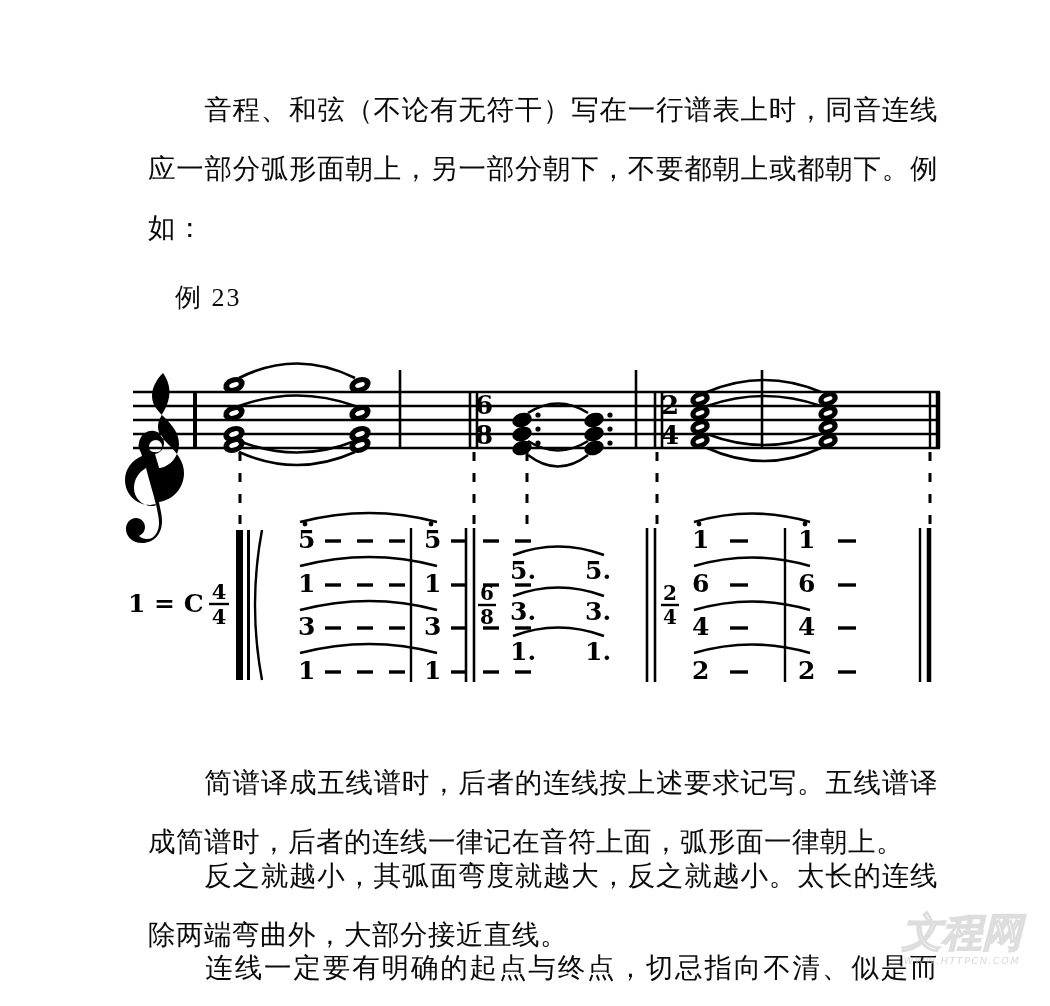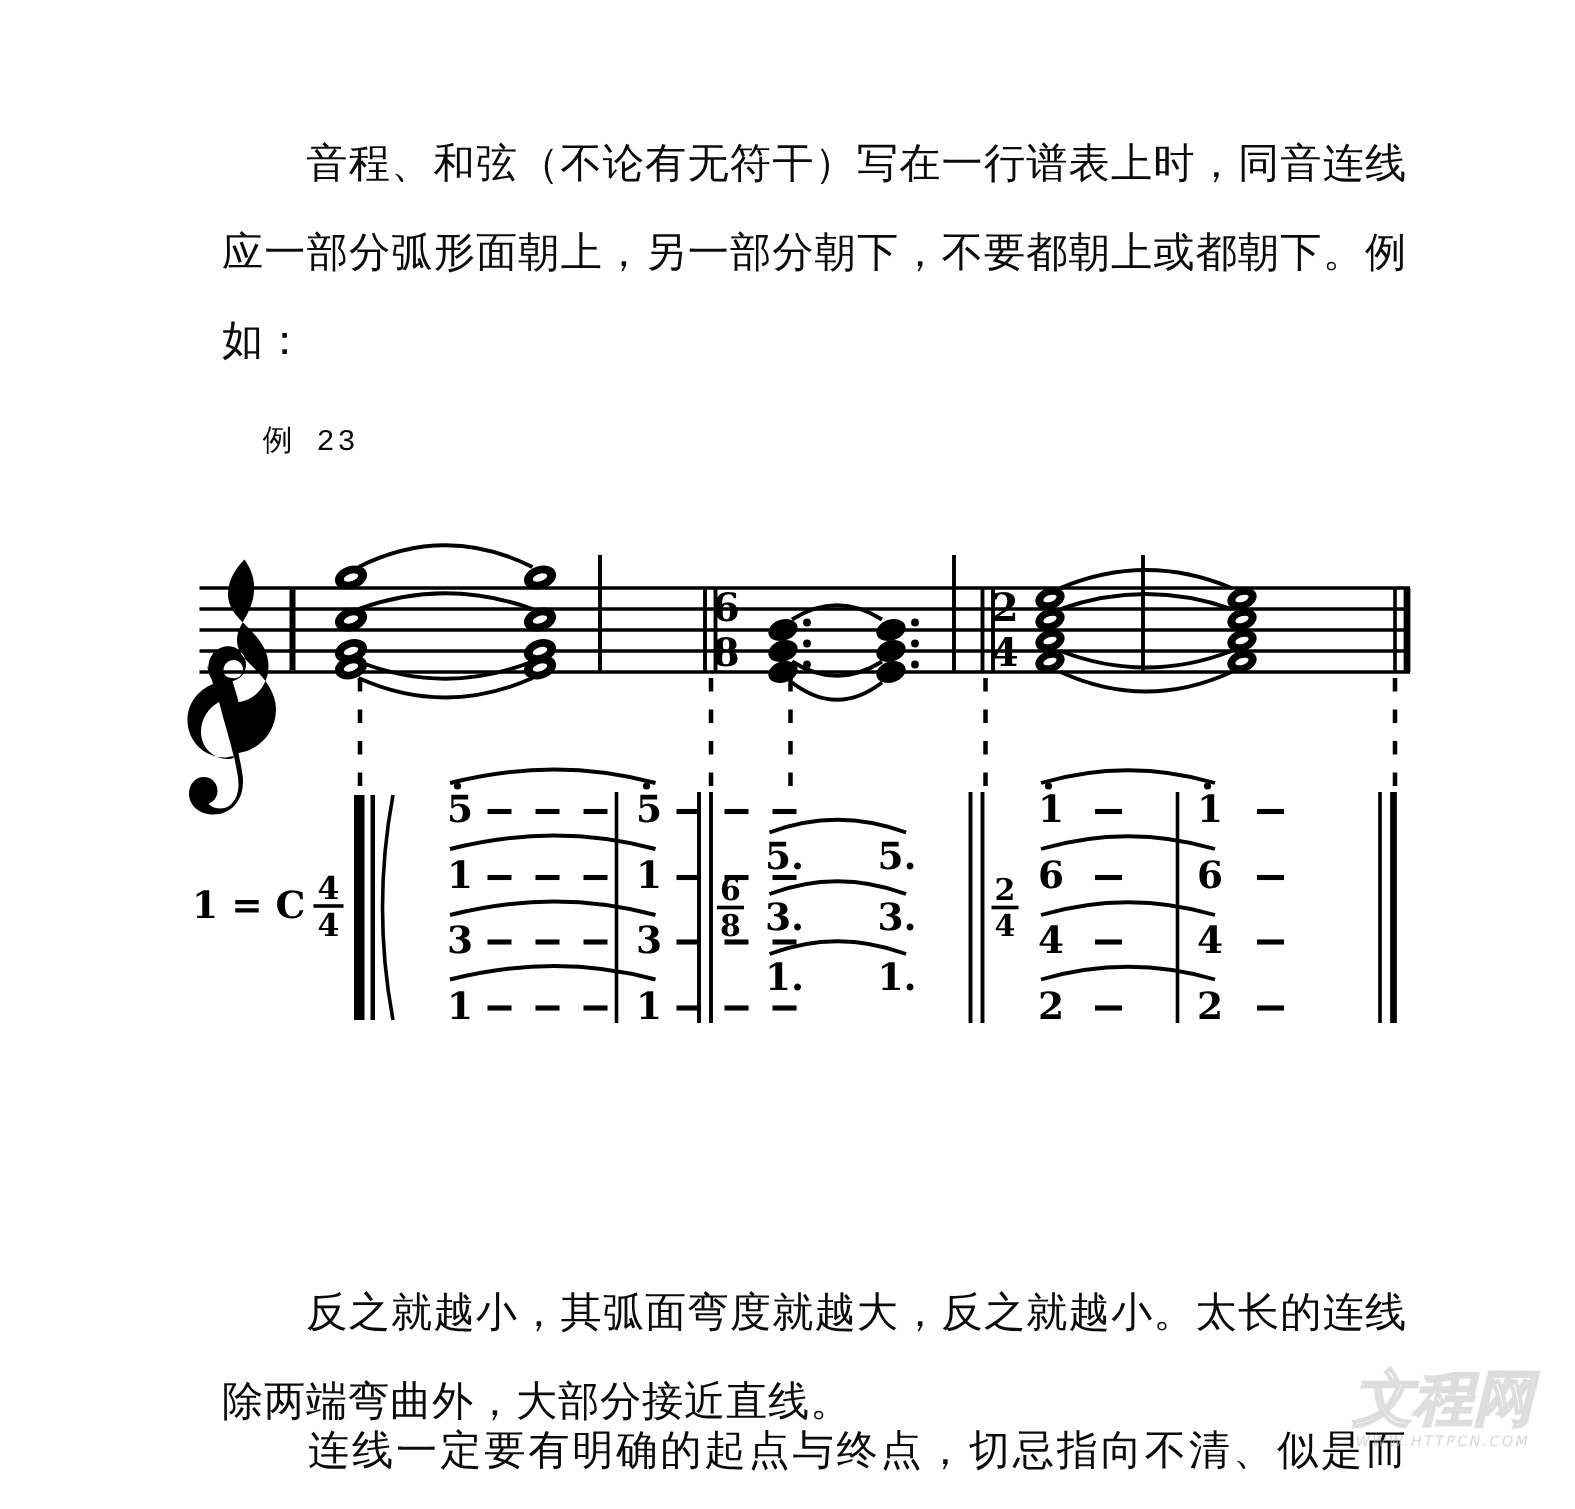--- a/index.html
+++ b/index.html
@@ -31,22 +31,22 @@
   .para .indent{display:inline-block;width:56px;}
 
   #p1{top:80px;}
   #p3{top:753px;}
   #p4{top:846px;}
   #p5{top:938px;}
 
   .example-label{
     position:absolute;
     left:175px;top:280px;
-    font-family:Liberation Mono, monospace;
-    font-size:20px;
+    font-family:Liberation Serif, serif;
+    font-size:26px;
     letter-spacing:2px;
     color:#0b0b0b;
   }
 
   
   .notation{
     position:absolute;
     left:0px;top:352px;
     width:1050px;height:380px;
   }
@@ -377,20 +377,21 @@
       <line x1="785" y1="176" x2="785" y2="330" stroke="#000" stroke-width="2.4"></line>
 
       <g stroke="#000">
         <line x1="920" y1="176" x2="920" y2="330" stroke-width="2.4"></line>
         <line x1="929" y1="176" x2="929" y2="330" stroke-width="4.5"></line>
       </g>
 
     </svg>
   </div>
 
+  <div class="para" id="p3"><span class="indent"></span><span>简谱译成五线谱时，后者的连线按上述要求记写。五线谱译成简谱时，后者的连线一律记在音符上面，弧形面一律朝上。</span></div>
 
   <div class="para" id="p4"><span class="indent"></span><span>反之就越小，其弧面弯度就越大，反之就越小。太长的连线除两端弯曲外，大部分接近直线。</span></div>
 
   <div class="para" id="p5"><span class="indent"></span><span>连线一定要有明确的起点与终点，切忌指向不清、似是而非。连线两头的“尖端”应尽量靠近音符但又不相接。</span></div>
 
   <div class="watermark">
     <svg width="168" height="80" viewBox="0 0 168 80" xmlns="http://www.w3.org/2000/svg">
       <text id="wm-name" class="wm-text" x="84" y="44" text-anchor="middle">文程网</text>
       <text id="wm-url" class="wm-url" x="84" y="62" text-anchor="middle">WWW.HTTPCN.COM</text>
     </svg>

